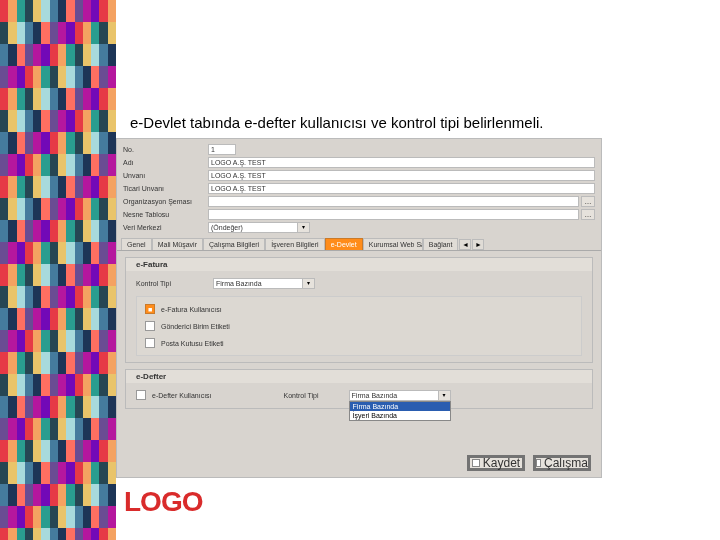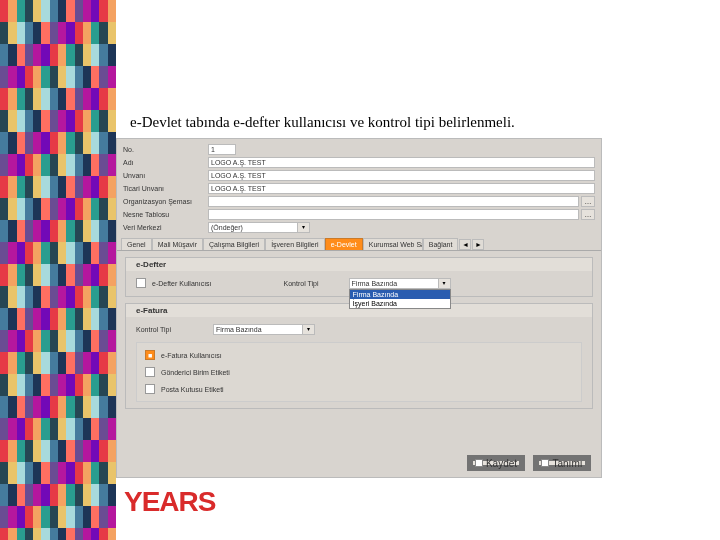--- a/index.html
+++ b/index.html
@@ -1,18 +1,18 @@
 <!DOCTYPE html>
 <html><head>
 <meta charset="utf-8">
 <style>
   * { box-sizing: border-box; margin: 0; padding: 0; }
   html, body { width: 720px; height: 540px; font-family: Tahoma, Arial, sans-serif; background: #fff; }
   .stage { position: relative; width: 720px; height: 540px; }
-  .caption { position: absolute; left: 130px; top: 114px; font-size: 15px; color: #000; font-family: Liberation Serif, serif; }
+  .caption { position: absolute; left: 130px; top: 114px; font-size: 15px; color: #000; font-family: Liberation Sans, sans-serif; }
   .app-window { position: absolute; left: 116px; top: 138px; width: 486px; height: 340px; background: #d8d4cf; border: 1px solid #bbb; }
   .titlebar { height: 16px; background: linear-gradient(#ff8c1a, #e86f00); display: flex; align-items: center; padding: 0 4px; color: #fff; }
   .titlebar .icon { width: 10px; height: 10px; background: #fff; border-radius: 50%; margin-right: 4px; display: inline-block; }
   .titlebar .title { font-size: 8px; font-weight: bold; flex: 1; }
   .win-btns { display: flex; gap: 2px; }
   .win-btn { width: 12px; height: 10px; background: #f0c08a; border: 1px solid #c97a2a; font-size: 7px; line-height: 8px; text-align: center; color: #6b3c00; cursor: pointer; }
   .form-area { padding: 4px 6px 0 6px; background: #d8d4cf; }
   .row { display: flex; align-items: center; height: 12px; margin-bottom: 1px; }
   .lbl { width: 85px; font-size: 7px; color: #333; }
   .fld { height: 11px; background: #fff; border: 1px solid #bbb; font-size: 7px; padding: 0 2px; color: #333; display: flex; align-items: center; }
@@ -34,21 +34,21 @@
   .chk.on { background: #ff8c1a; border-color: #c97a2a; color: #fff; }
   .small-lbl { font-size: 7px; color: #333; }
   .combo { display: flex; align-items: center; }
   .combo .fld { width: 90px; }
   .combo .dd { width: 12px; height: 11px; background: #e6e2dc; border: 1px solid #bbb; border-left: none; font-size: 6px; text-align: center; line-height: 9px; cursor: pointer; }
   .dropdown-list { position: absolute; width: 102px; background: #fff; border: 1px solid #888; font-size: 7px; z-index: 5; }
   .dropdown-list .opt { padding: 1px 3px; cursor: pointer; }
   .dropdown-list .opt.sel { background: #2a5db0; color: #fff; }
   .stack { display: flex; flex-direction: column; gap: 3px; }
   .btnbar { position: absolute; right: 10px; bottom: 6px; display: flex; gap: 8px; }
-  .dlg-btn { width: 58px; height: 16px; background: #e6e2dc; border: 6px solid #737373; font-size: 10px; display: flex; align-items: center; justify-content: center; gap: 3px; cursor: pointer; color: #333; }
+  .dlg-btn { width: 58px; height: 16px; background: #e6e2dc; border: 3px solid #737373; font-size: 12px; display: flex; align-items: center; justify-content: center; gap: 3px; cursor: pointer; color: #333; }
   .dlg-btn .bi { width: 8px; height: 8px; border: 1px solid #888; background: #fff; }
   .side-deco { position: absolute; left: 0; top: 0; width: 116px; height: 540px; overflow: hidden; }
   .deco-band { height: 22px; display: flex; }
   .deco-band span { flex: 1; }
   .logo { position: absolute; left: 124px; bottom: 22px; font-size: 28px; font-weight: 900; color: #d92b2b; letter-spacing: -1px; font-family: Arial, sans-serif; }
   .thirty { position: absolute; right: 30px; bottom: 18px; text-align: center; }
   .thirty .num { font-size: 28px; font-weight: 900; color: #a8a8a8; letter-spacing: -2px; font-family: Arial; }
   .thirty .num .accent { color: #d92b2b; display: inline-block; transform: translateY(-2px); }
   .thirty .sub { font-size: 7px; letter-spacing: 2px; color: #8a8a8a; margin-top: -4px; }
 </style>
@@ -505,41 +505,20 @@
         <div class="tab">Çalışma Bilgileri</div>
         <div class="tab">İşveren Bilgileri</div>
         <div class="tab active">e-Devlet</div>
         <div class="tab cut">Kurumsal Web Sayfası Tanımları</div>
         <div class="tab cut">Bağlant</div>
         <div class="tab-nav">◄</div>
         <div class="tab-nav">►</div>
       </div>
 
     <div class="panel">
-      <div class="group">
-        <div class="group-title">e-Defter</div>
-        <div class="group-body">
-          <div class="inline-row" style="position:relative;">
-            <span class="chk"></span>
-            <span class="small-lbl">e-Defter Kullanıcısı</span>
-            <span style="flex:0 0 60px"></span>
-            <span class="small-lbl">Kontrol Tipi</span>
-            <span style="flex:0 0 18px"></span>
-            <div class="combo" style="position:relative;">
-              <div class="fld">Firma Bazında</div>
-              <div class="dd">▾</div>
-              <div class="dropdown-list" id="dd-list" style="left:0; top:11px;">
-                  <div class="opt sel">Firma Bazında</div>
-                  <div class="opt">İşyeri Bazında</div>
-                </div>
-            </div>
-          </div>
-        </div>
-      </div>
-
       <div class="group">
         <div class="group-title">e-Fatura</div>
         <div class="group-body">
           <div class="inline-row" style="margin-bottom:6px;">
             <span class="small-lbl">Kontrol Tipi</span>
             <span style="flex:0 0 30px"></span>
             <div class="combo">
               <div class="fld">Firma Bazında</div>
               <div class="dd">▾</div>
             </div>
@@ -553,28 +532,49 @@
                 <span class="chk"></span>
                 <span class="small-lbl">Gönderici Birim Etiketi</span>
               </div>
               <div class="inline-row">
                 <span class="chk"></span>
                 <span class="small-lbl">Posta Kutusu Etiketi</span>
               </div>
             </div>
         </div>
       </div>
+
+      <div class="group">
+        <div class="group-title">e-Defter</div>
+        <div class="group-body">
+          <div class="inline-row" style="position:relative;">
+            <span class="chk"></span>
+            <span class="small-lbl">e-Defter Kullanıcısı</span>
+            <span style="flex:0 0 60px"></span>
+            <span class="small-lbl">Kontrol Tipi</span>
+            <span style="flex:0 0 18px"></span>
+            <div class="combo" style="position:relative;">
+              <div class="fld">Firma Bazında</div>
+              <div class="dd">▾</div>
+              <div class="dropdown-list" id="dd-list" style="left:0; top:11px;">
+                  <div class="opt sel">Firma Bazında</div>
+                  <div class="opt">İşyeri Bazında</div>
+                </div>
+            </div>
+          </div>
+        </div>
+      </div>
     </div>
 
     <div class="btnbar">
       <div class="dlg-btn">
           <span class="bi"></span>
           <span>Kaydet</span>
         </div>
       <div class="dlg-btn">
           <span class="bi"></span>
-          <span>Tanımı</span>
+          <span>Çalışma</span>
         </div>
     </div>
   </div>
 
-  <div class="logo">YEARS</div>
+  <div class="logo">LOGO</div>
 </div>
 
 </body></html>

